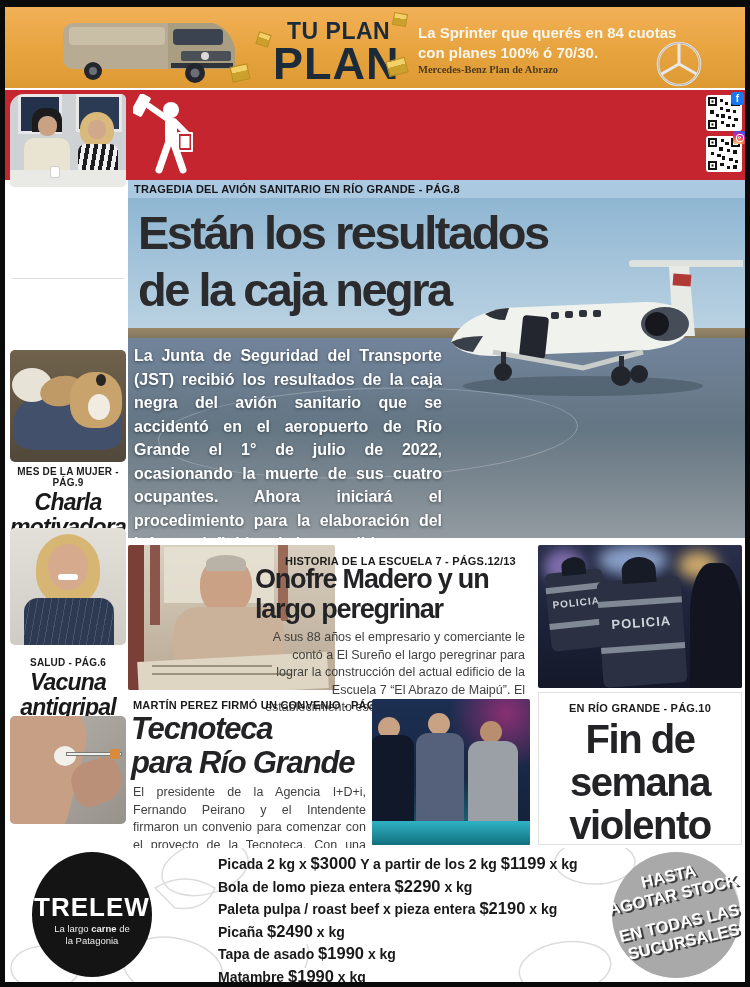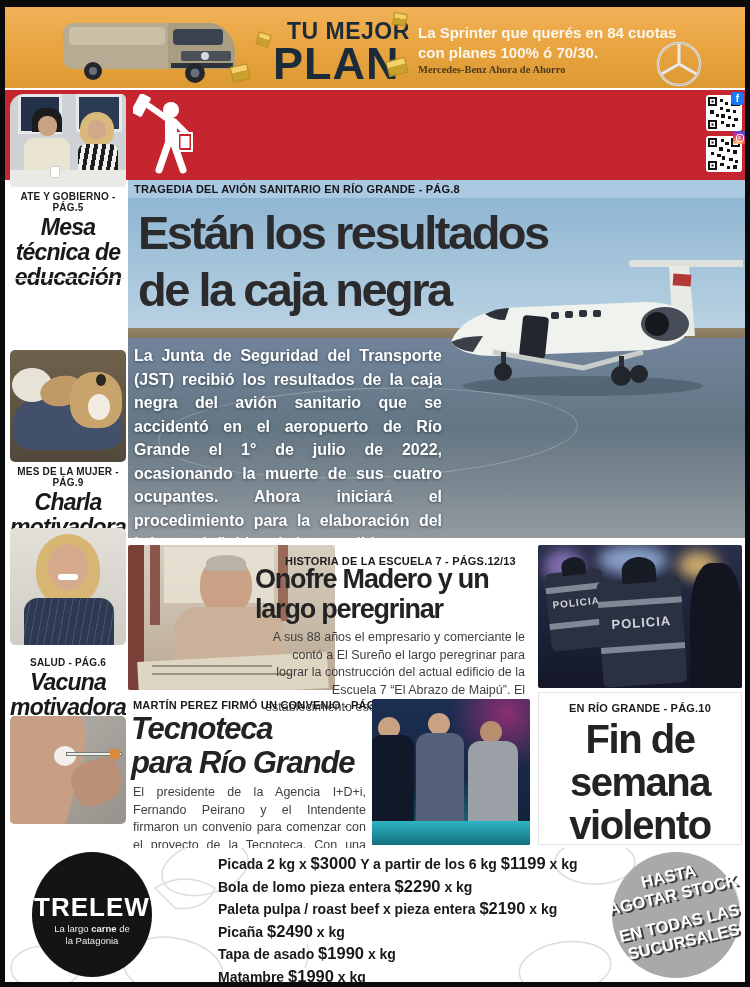--- a/index.html
+++ b/index.html
@@ -81,31 +81,31 @@
       <rect x="120" y="14" width="50" height="16" rx="4" fill="#3c4350"></rect>
       <rect x="16" y="12" width="96" height="18" rx="4" fill="#c9bfa7"></rect>
       <rect x="128" y="36" width="50" height="10" rx="2" fill="#4a4f58"></rect>
       <circle cx="152" cy="41" r="4" fill="#d8d8d8"></circle>
       <rect x="118" y="48" width="62" height="5" fill="#2e333c"></rect>
       <circle cx="40" cy="56" r="9" fill="#23262c"></circle>
         <circle cx="40" cy="56" r="4" fill="#6a6f78"></circle>
       <circle cx="142" cy="58" r="10" fill="#23262c"></circle>
         <circle cx="142" cy="58" r="4.5" fill="#6a6f78"></circle>
     </svg>
-    <div class="abs ad-title1">TU MEJOR</div>
+    <div class="abs ad-title1">TU PLAN</div>
     <div class="abs ad-title2">PLAN</div>
     <div class="gift" style="left:252px;top:26px;width:13px;height:13px;transform:rotate(18deg);"></div>
     <div class="gift" style="left:226px;top:58px;width:18px;height:16px;transform:rotate(-12deg);"></div>
     <div class="gift" style="left:388px;top:6px;width:14px;height:13px;transform:rotate(10deg);"></div>
     <div class="gift" style="left:382px;top:52px;width:20px;height:16px;transform:rotate(-15deg);"></div>
     <div class="abs ad-offer">
       <div>La Sprinter que querés en 84 cuotas</div>
       <div>con planes 100% ó 70/30.</div>
     </div>
-    <div class="abs ad-caption">Mercedes-Benz Ahora de Ahorro</div>
+    <div class="abs ad-caption">Mercedes-Benz Plan de Abrazo</div>
     <svg class="abs" style="left:650px;top:33px;" width="48" height="48" viewBox="0 0 48 48">
       <circle cx="24" cy="24" r="21" fill="none" stroke="#e9e9e9" stroke-width="2.5"></circle>
       <circle cx="24" cy="24" r="21" fill="none" stroke="#8f8f8f" stroke-width="1" opacity=".6"></circle>
       <path d="M24 4 L24 24 L6.5 34 M24 24 L41.5 34" fill="none" stroke="#e9e9e9" stroke-width="3"></path>
     </svg>
   </div>
 
   <div class="abs masthead">
     <svg class="abs" style="left:128px;top:4px;" width="74" height="82" viewBox="0 0 74 82">
       <circle cx="38" cy="16" r="8" fill="#fff"></circle>
@@ -191,24 +191,20 @@
     <div class="abs" style="left:22px;top:14px;width:30px;height:24px;background:#1c1c1e;border-radius:12px 12px 0 0;"></div>
     <div class="abs" style="left:28px;top:22px;width:19px;height:20px;background:#c9a183;border-radius:45%;"></div>
     <div class="abs" style="left:14px;top:44px;width:46px;height:36px;background:#e9e3d2;border-radius:10px 10px 0 0;"></div>
     <div class="abs" style="left:70px;top:18px;width:34px;height:34px;background:#d9b97c;border-radius:50% 50% 40% 40%;"></div>
     <div class="abs" style="left:78px;top:26px;width:18px;height:19px;background:#d0a88c;border-radius:45%;"></div>
     <div class="abs" style="left:68px;top:50px;width:40px;height:32px;background:repeating-linear-gradient(100deg,#1d1d1f 0 4px,#efefef 4px 8px);border-radius:8px 8px 0 0;"></div>
     <div class="abs" style="left:0;top:76px;width:116px;height:17px;background:#e9e9e6;"></div>
     <div class="abs" style="left:40px;top:72px;width:10px;height:12px;background:#fff;border:1px solid #cfcfcf;border-radius:2px;"></div>
   </div>
 
-  <div class="abs sitem" style="top:191px;">
-    <div class="skicker">ATE Y GOBIERNO - PÁG.5</div>
-    <div class="shead">Mesa técnica de educación</div>
-  </div>
   <div class="abs sep" style="top:278px;"></div>
 
 
   <div class="abs sphoto" style="top:350px;height:112px;background:linear-gradient(180deg,#70624c,#50483a);">
     <div class="abs" style="left:4px;top:40px;width:108px;height:60px;background:#43506b;border-radius:50% 50% 20% 20%;"></div>
     <div class="abs" style="left:2px;top:18px;width:40px;height:34px;background:#e8e3d7;border-radius:50%;"></div>
     <div class="abs" style="left:30px;top:26px;width:44px;height:30px;background:#c09a66;border-radius:50%;transform:rotate(-12deg);"></div>
     <div class="abs" style="left:60px;top:22px;width:52px;height:56px;background:#c9a36c;border-radius:45% 45% 40% 40%;"></div>
     <div class="abs" style="left:78px;top:44px;width:22px;height:26px;background:#f0ece2;border-radius:50%;"></div>
     <div class="abs" style="left:86px;top:24px;width:10px;height:12px;background:#2a2622;border-radius:50%;"></div>
@@ -221,21 +217,21 @@
 
   <div class="abs sphoto" style="top:528px;height:117px;background:linear-gradient(180deg,#e3e0da,#cfccc5);">
     <div class="abs" style="left:26px;top:6px;width:64px;height:70px;background:#d6b672;border-radius:50% 50% 42% 42%;"></div>
     <div class="abs" style="left:38px;top:16px;width:40px;height:46px;background:#d6ab8d;border-radius:48%;"></div>
     <div class="abs" style="left:48px;top:46px;width:20px;height:6px;background:#fff;border-radius:3px;"></div>
     <div class="abs" style="left:14px;top:70px;width:90px;height:47px;background:repeating-linear-gradient(100deg,#2e3a52 0 6px,#46536e 6px 7px);border-radius:14px 14px 0 0;"></div>
   </div>
 
   <div class="abs sitem" style="top:657px;">
     <div class="skicker">SALUD - PÁG.6</div>
-    <div class="shead">Vacuna motivadora</div>
+    <div class="shead">Vacuna antigripal</div>
   </div>
 
   <div class="abs sphoto" style="top:716px;height:108px;background:linear-gradient(135deg,#b7b2ac,#97928c);">
     <div class="abs" style="left:-12px;top:-20px;width:80px;height:150px;background:#c79f85;border-radius:40px;transform:rotate(14deg);"></div>
     <div class="abs" style="left:44px;top:30px;width:22px;height:20px;background:#f2f0ea;border-radius:50%;"></div>
     <div class="abs" style="left:56px;top:36px;width:56px;height:4px;background:#eef0ee;border:1px solid #7a7a74;"></div>
     <div class="abs" style="left:100px;top:33px;width:10px;height:10px;background:#d98a3c;border-radius:2px;"></div>
     <div class="abs" style="left:62px;top:44px;width:50px;height:44px;background:#bb9078;border-radius:40% 30% 50% 30%;transform:rotate(-18deg);"></div>
   </div>
 
@@ -349,21 +345,21 @@
       </g>
     </svg>
     <div class="trelew">
       <div class="brand">TRELEW</div>
       <div class="tag">
         <span>La largo </span><b>carne</b><span> de</span><br>
         <span>la Patagonia</span>
       </div>
     </div>
     <div class="prices">
-      <div class="pline"><span>Picada 2 kg x </span><span class="pr">$3000</span><span> Y a partir de los 6 kg </span><span class="pr">$1199</span><span> x kg</span></div>
+      <div class="pline"><span>Picada 2 kg x </span><span class="pr">$3000</span><span> Y a partir de los 2 kg </span><span class="pr">$1199</span><span> x kg</span></div>
       <div class="pline"><span>Bola de lomo pieza entera </span><span class="pr">$2290</span><span> x kg</span></div>
       <div class="pline"><span>Paleta pulpa / roast beef x pieza entera </span><span class="pr">$2190</span><span> x kg</span></div>
       <div class="pline"><span>Picaña </span><span class="pr">$2490</span><span> x kg</span></div>
       <div class="pline"><span>Tapa de asado </span><span class="pr">$1990</span><span> x kg</span></div>
       <div class="pline"><span>Matambre </span><span class="pr">$1990</span><span> x kg</span></div>
 
     </div>
     <div class="stock">
       <div class="stocktext">
         <div>HASTA</div>

